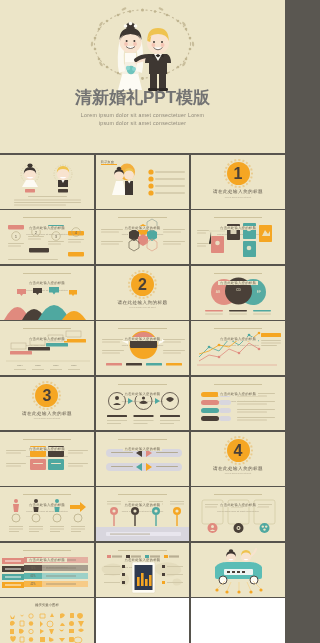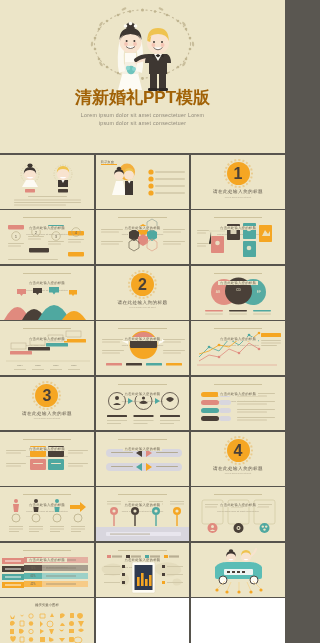--- a/index.html
+++ b/index.html
@@ -15,21 +15,21 @@
   .hero {
     width: 285px; height: 153px;
     background: #ece5c8;
     position: relative; overflow: hidden;
   }
   .hero-art { position: absolute; left: 0; right: 0; top: 4px; height: 88px; }
   .hero-title {
     position: absolute; top: 88px; left: 0; right: 0;
     text-align: center;
     font-size: 17px; line-height: 20px;
-    color: #a16207; font-weight: 700;
+    color: #737373; font-weight: 700;
     letter-spacing: 0px;
   }
   .hero-sub {
     position: absolute; top: 112px; left: 0; right: 0;
     text-align: center;
     font-size: 5.2px; line-height: 7.5px;
     color: #8c8678; letter-spacing: .3px;
   }
   .hero-sub span { display: block; }
 

